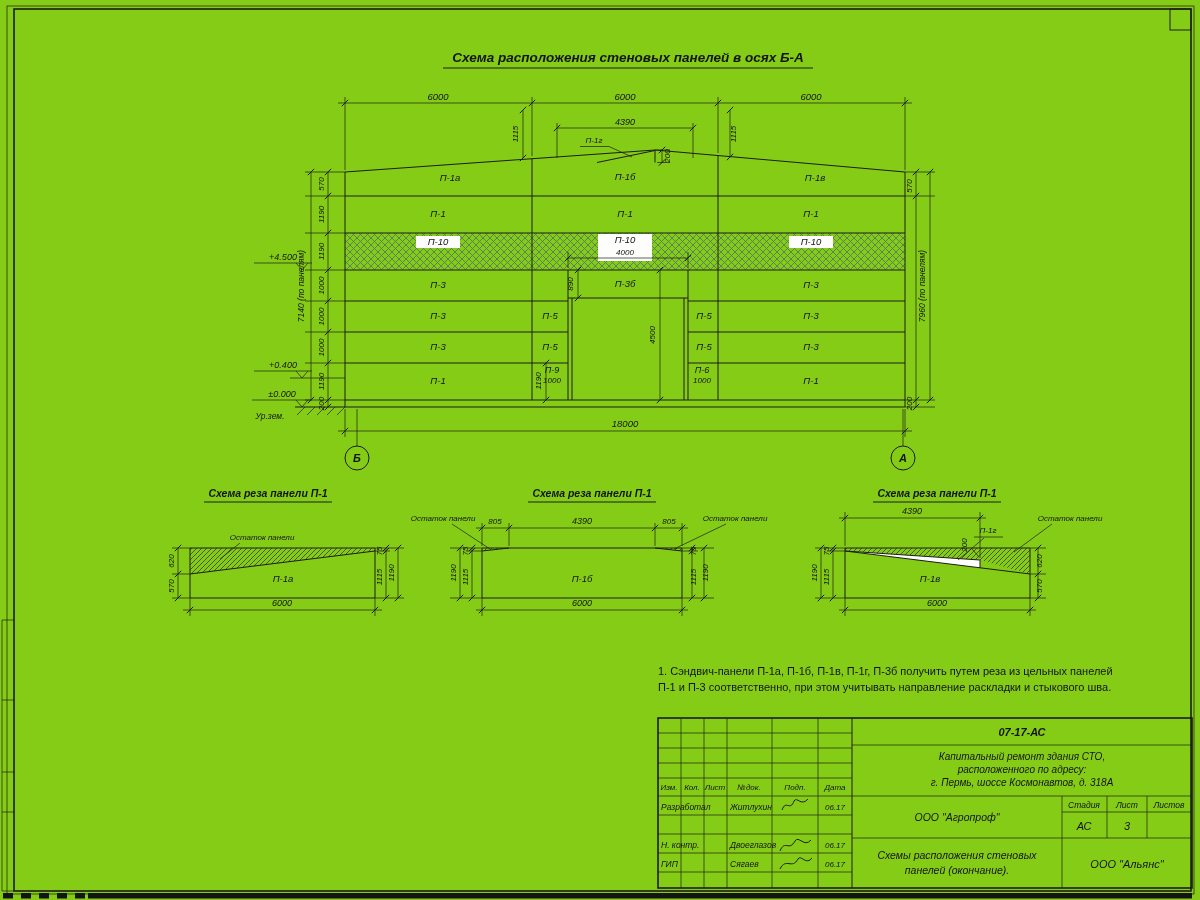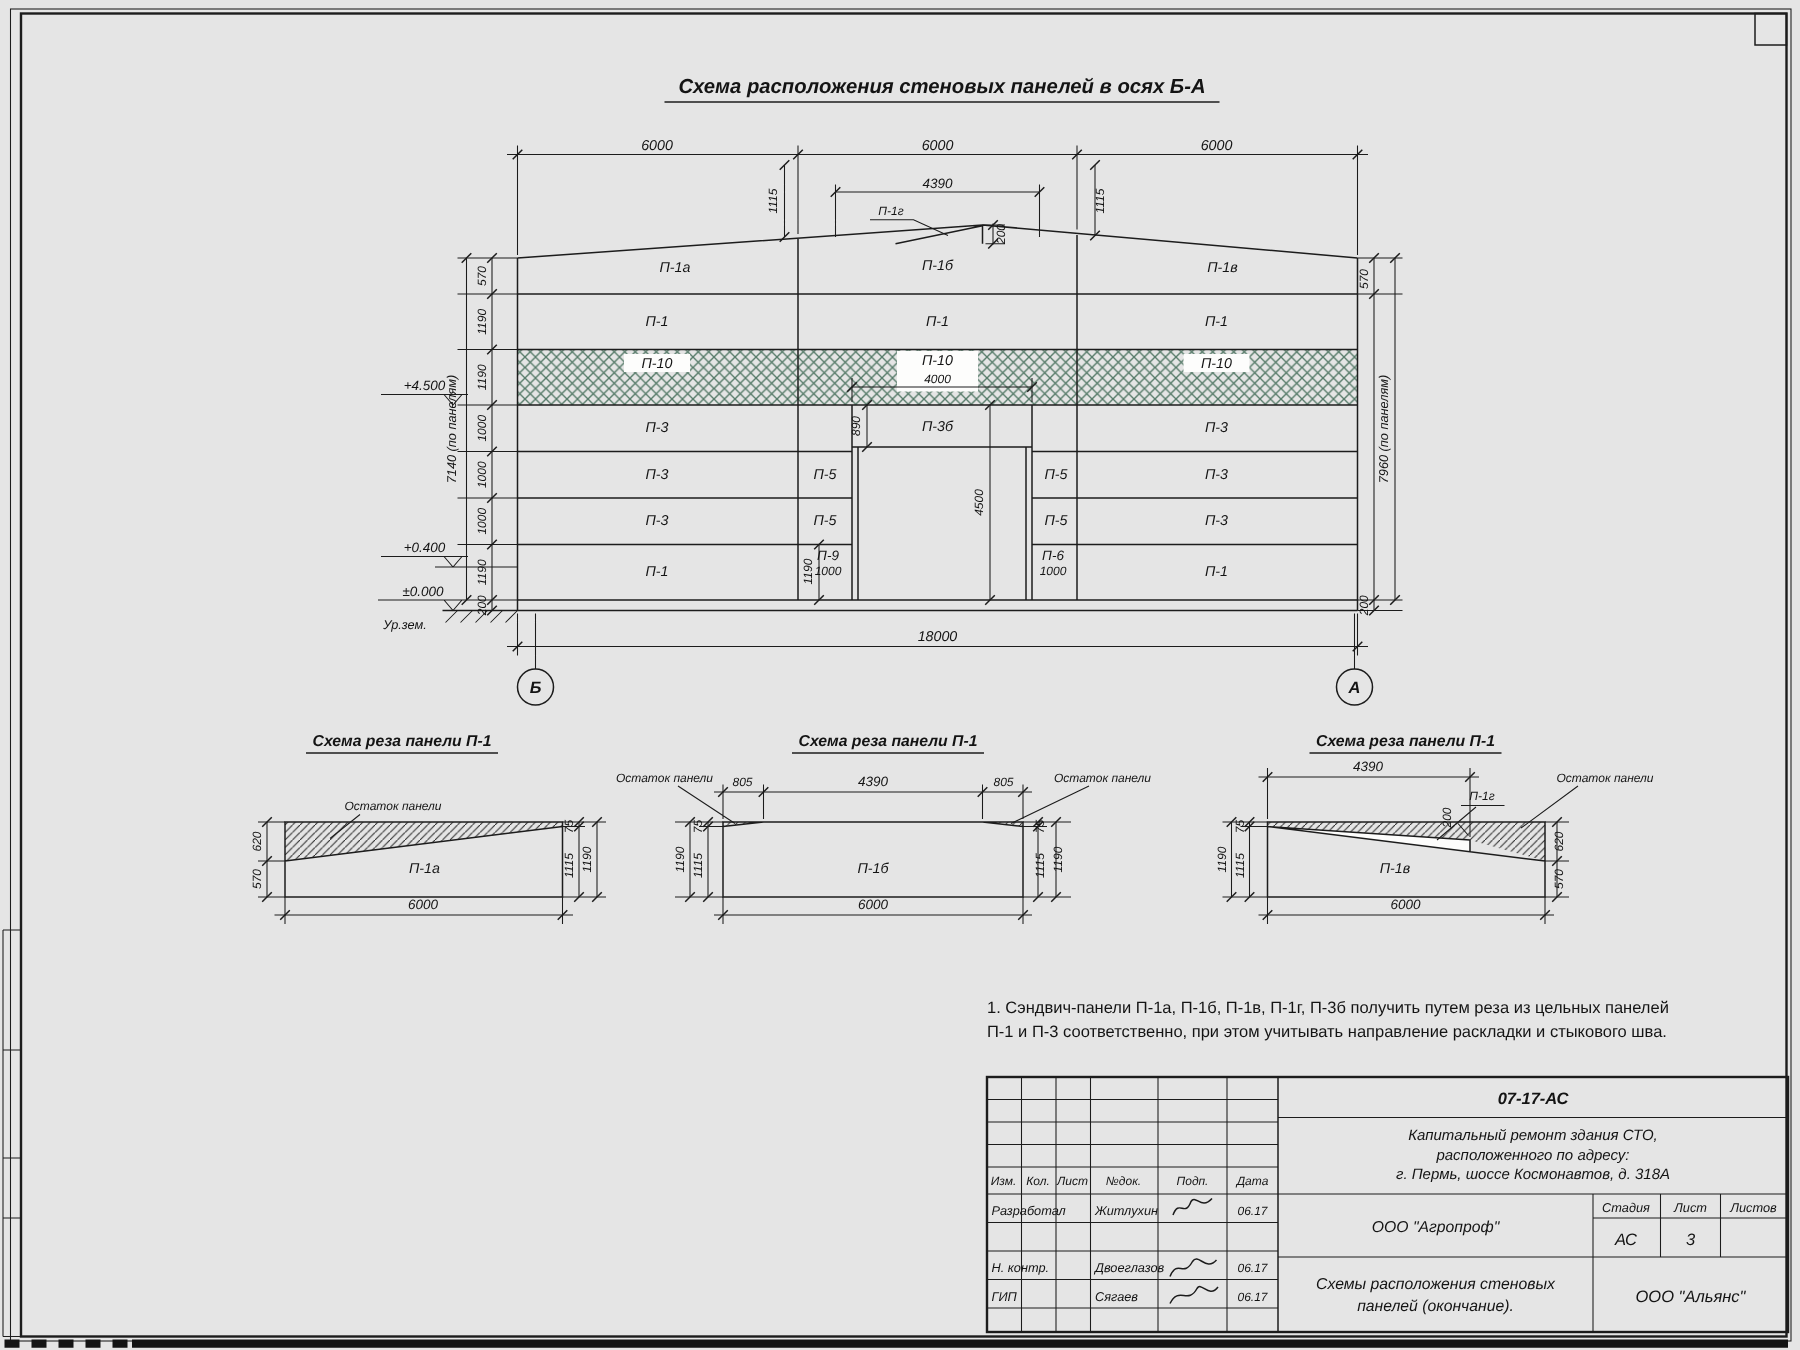--- a/index.html
+++ b/index.html
@@ -1,16 +1,16 @@
 <!DOCTYPE html>
 <html><head>
 <meta charset="utf-8">
 <style>
   html,body{margin:0;padding:0;background:#ffffff;}
-  .sheet{position:relative;width:1200px;height:900px;background:#e5e5e5;overflow:hidden;}
+  .sheet{position:relative;width:1200px;height:900px;background:#84cc16;overflow:hidden;}
   svg{position:absolute;left:0;top:0;}
   .ln{stroke:#1c1c1c;stroke-width:1;fill:none;}
   .th{stroke-width:0.7;}
   .hv{stroke-width:1.6;}
   .t{font-family:"Liberation Sans",sans-serif;font-style:italic;fill:#141414;text-anchor:middle;}
   .up{font-style:normal;}
   .st{text-anchor:start;}
   .b{font-weight:bold;}.s8{font-size:8px}.s85{font-size:8.5px}.s9{font-size:9px}
   .s95{font-size:9.5px}.s10{font-size:10px}.s105{font-size:10.5px}
   .s11{font-size:11px}.s13{font-size:13.5px}

